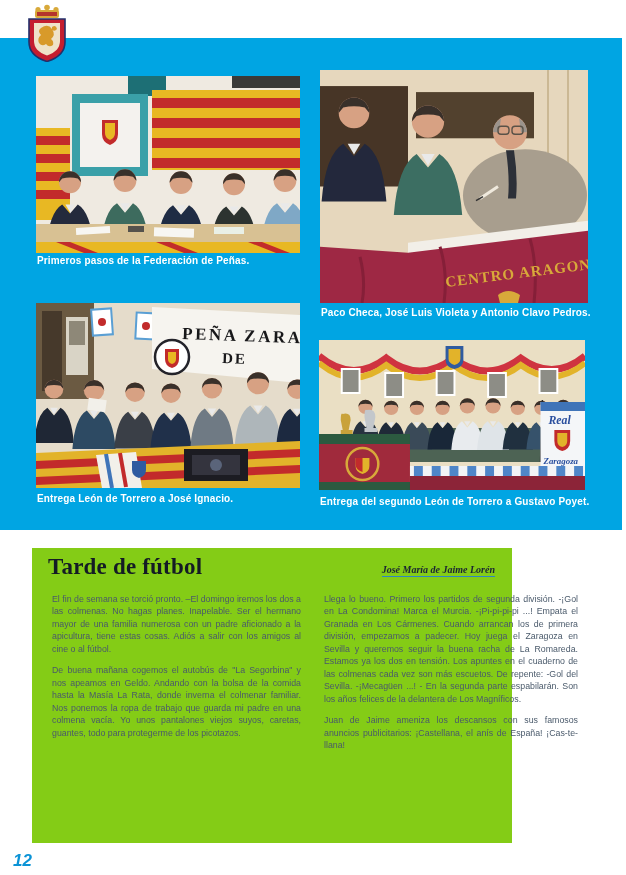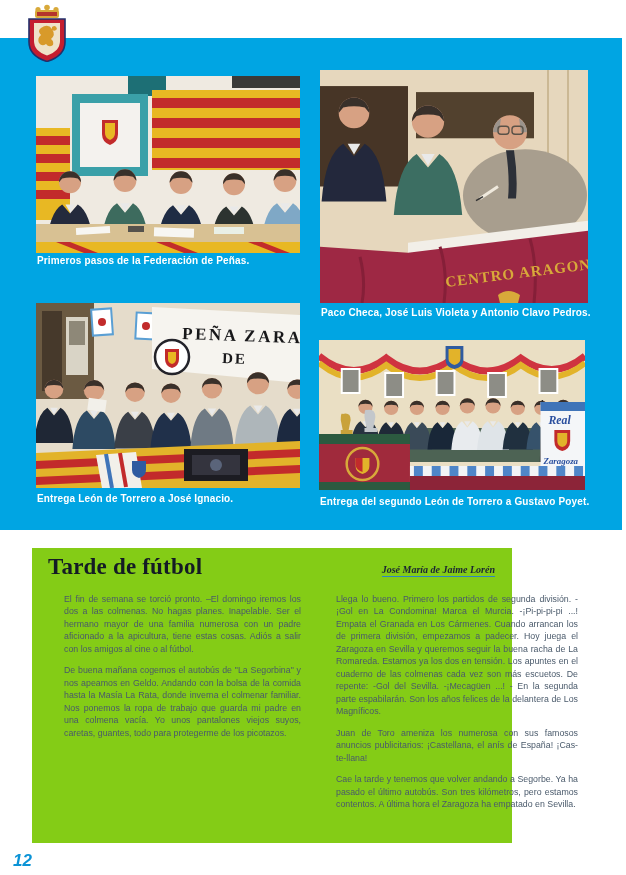--- a/index.html
+++ b/index.html
@@ -54,21 +54,21 @@
     padding-bottom:1px;
   }
   .columns {
     position:absolute; left:16px; top:45px; width:530px;
     display:flex; gap:19px;
   }
   .col { width:253px; }
   .col-right { width:258px; }
   .col p {
     font-size:8.8px; line-height:1.42; text-align:justify;
-    color:#4a5a6b; margin:0 0 9px 16px;
+    color:#4a5a6b; margin:0 0 9px 4px;
     font-family:"Liberation Sans", sans-serif;
   }
   .page-number {
     position:absolute; left:13px; top:851px;
     font-style:italic; font-weight:bold;
     font-size:17px; color:#0b93d6;
   }
 </style>
 </head>
 <body>
@@ -317,19 +317,18 @@
 <div class="article-box">
   <h1 class="article-title">Tarde de fútbol</h1>
   <div class="article-byline">José María de Jaime Lorén</div>
   <div class="columns">
     <div class="col col-left">
       <p>El fin de semana se torció pronto. –El domingo iremos los dos a las colmenas. No hagas planes. Inapelable. Ser el hermano mayor de una familia numerosa con un padre aficionado a la apicultura, tiene estas cosas. Adiós a salir con los amigos al cine o al fútbol.</p>
       <p>De buena mañana cogemos el autobús de "La Segorbina" y nos apeamos en Geldo. Andando con la bolsa de la comida hasta la Masía La Rata, donde inverna el colmenar familiar. Nos ponemos la ropa de trabajo que guarda mi padre en una colmena vacía. Yo unos pantalones viejos suyos, caretas, guantes, todo para protegerme de los picotazos.</p>
     </div>
     <div class="col col-right">
       <p>Llega lo bueno. Primero los partidos de segunda división. -¡Gol en La Condomina! Marca el Murcia. -¡Pi-pi-pi-pi ...! Empata el Granada en Los Cármenes. Cuando arrancan los de primera división, empezamos a padecer. Hoy juega el Zaragoza en Sevilla y queremos seguir la buena racha de La Romareda. Estamos ya los dos en tensión. Los apuntes en el cuaderno de las colmenas cada vez son más escuetos. De repente: -Gol del Sevilla. -¡Mecagüen ...! - En la segunda parte espabilarán. Son los años felices de la delantera de Los Magníficos.</p>
-      <p>Juan de Toro ameniza los numerosa con sus famosos anuncios publicitarios: ¡Castellana, el anís de España! ¡Cas-te-llana!</p>
-      <p>Cae la tarde y tenemos que volver andando a Segorbe. Ya ha pasado el último autobús. Son tres kilómetros, pero estamos contentos. A última hora el Zaragoza ha empatado en Sevilla.</p>
+      <p>Juan de Jaime ameniza los descansos con sus famosos anuncios publicitarios: ¡Castellana, el anís de España! ¡Cas-te-llana!</p>
     </div>
   </div>
 </div>
 
 <div class="page-number">12</div>
 
 </body></html>

